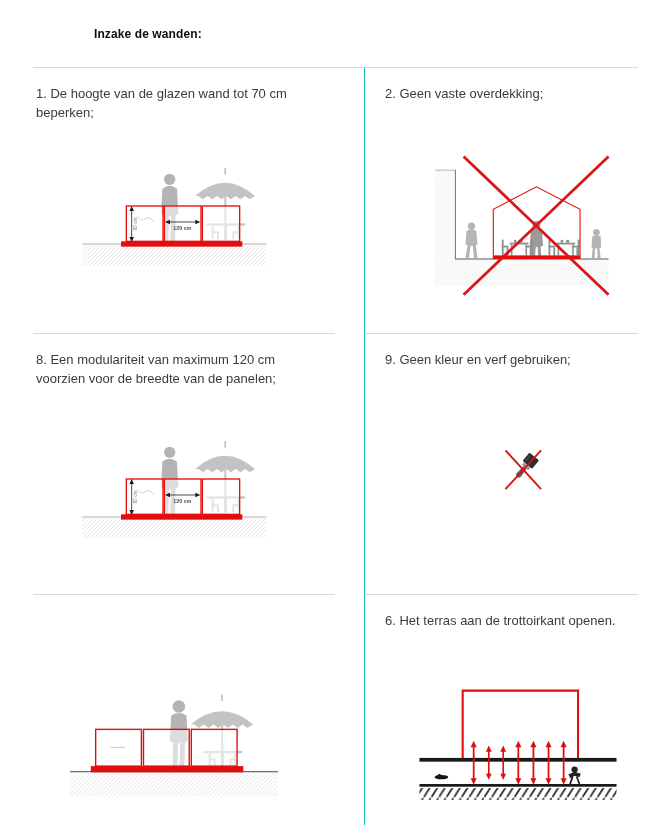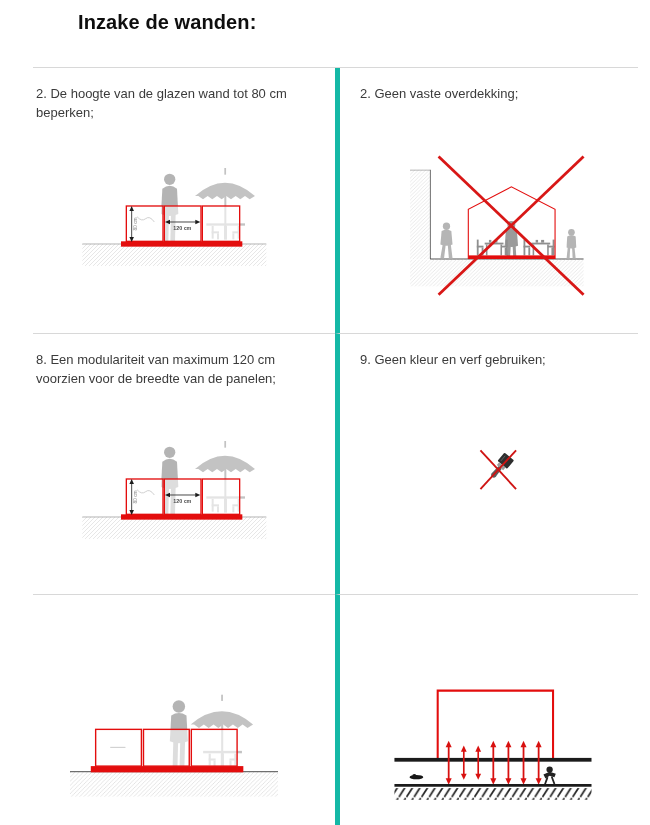--- a/index.html
+++ b/index.html
@@ -1,23 +1,23 @@
 <!DOCTYPE html>
 <html><head>
 <meta charset="utf-8">
 <style>
   html,body{margin:0;padding:0;background:#ffffff;}
   body{width:650px;height:825px;font-family:"Liberation Sans",sans-serif;}
   .page{position:relative;width:650px;height:825px;background:#fff;overflow:hidden;}
-  .title{position:absolute;left:78px;top:11px;margin:0;font-size:20px;font-weight:bold;color:#0e0e0e;letter-spacing:0.1px;}
+  .title{position:absolute;left:78px;top:11px;margin:16px;font-size:12px;font-weight:bold;color:#0e0e0e;letter-spacing:0.1px;}
   .grid{position:absolute;left:33px;top:67px;width:605px;height:758px;
         border-top:1px solid #d8d8d8;
         display:grid;grid-template-columns:302px 303px;grid-template-rows:265px 261px 232px;}
   .cell{position:relative;box-sizing:border-box;}
-  .cell.col2{border-left:5px solid #14b8a6;}
+  .cell.col2{border-left:1px solid #14b8a6;margin-left:29px;}
   .cell.rowline{border-top:1px solid #d8d8d8;}
   .rule{margin:0;padding:17px 30px 0 3px;font-size:13px;line-height:1.45;color:#3b3b3b;}
   .col2 .rule{padding-left:20px;padding-right:12px;}
   figure.fig{position:absolute;margin:0;}
   .figA1{left:40px;top:94px;width:200px;}
   .figB {left:64px;top:80px;width:182px;}
   .figA3{left:40px;top:101px;width:200px;}
   .figC {left:127px;top:106px;width:62px;}
   .figD {left:37px;top:99px;width:208px;}
   .figE {left:51px;top:86px;width:206px;}
@@ -26,21 +26,21 @@
 </style>
 </head>
 <body>
 
 <div class="page">
   <h1 class="title">Inzake de wanden:</h1>
 
   <div class="grid">
 
     <section class="cell">
-      <p class="rule">2. De hoogte van de glazen wand tot 80 cm beperken;</p>
+      <p class="rule">1. De hoogte van de glazen wand tot 70 cm beperken;</p>
       <figure class="fig figA1">
         <svg viewBox="0 0 300 160">
           <defs>
             <pattern id="hatch-a1" width="6" height="6" patternUnits="userSpaceOnUse">
               <path d="M-1,7 L7,-1" stroke="#d6d6d6" stroke-width="0.9"></path>
             </pattern>
             <filter id="blur-a1" x="-20%" y="-20%" width="140%" height="140%">
                 <feGaussianBlur stdDeviation="0.8"></feGaussianBlur>
               </filter>
           </defs>
@@ -262,20 +262,21 @@
             <rect x="37" y="51" width="66" height="53"></rect>
             <rect x="106" y="51" width="66" height="53"></rect>
             <rect x="175" y="51" width="66" height="53"></rect>
           </g>
           <line x1="58" y1="77" x2="80" y2="77" stroke="#d0d0d0" stroke-width="1.6"></line>
         </svg>
       </figure>
     </section>
 
     <section class="cell col2 rowline">
+      <p class="rule">6. Het terras aan de trottoirkant openen.</p>
       <figure class="fig figE">
         <svg viewBox="0 0 300 180">
           <defs>
             <pattern id="hatch-e" width="11" height="17" patternUnits="userSpaceOnUse">
               <line x1="10.5" y1="0.5" x2="0.5" y2="16" stroke="#262626" stroke-width="2.6"></line>
             </pattern>
             <filter id="blur-e" x="-30%" y="-30%" width="160%" height="160%">
                 <feGaussianBlur stdDeviation="0.7"></feGaussianBlur>
               </filter>
             <g id="arr-t-e">

